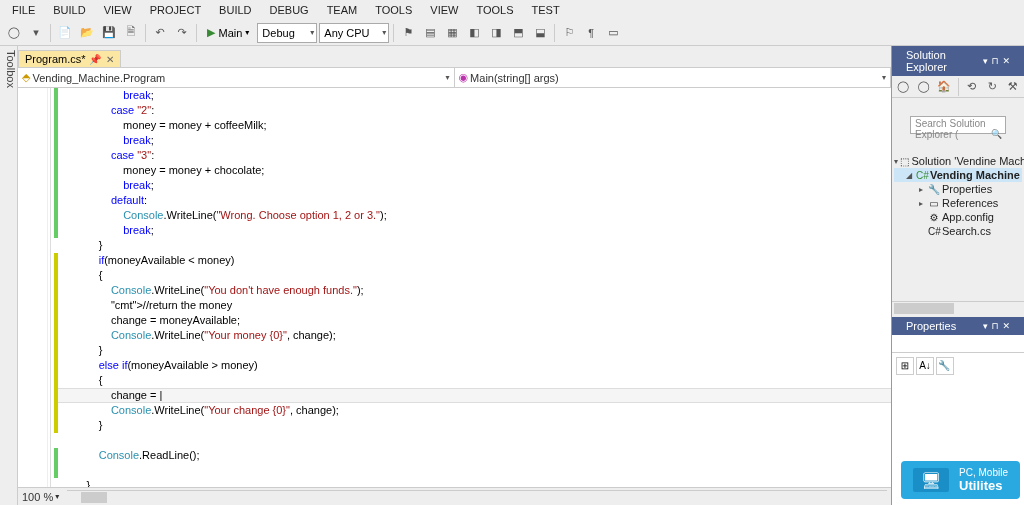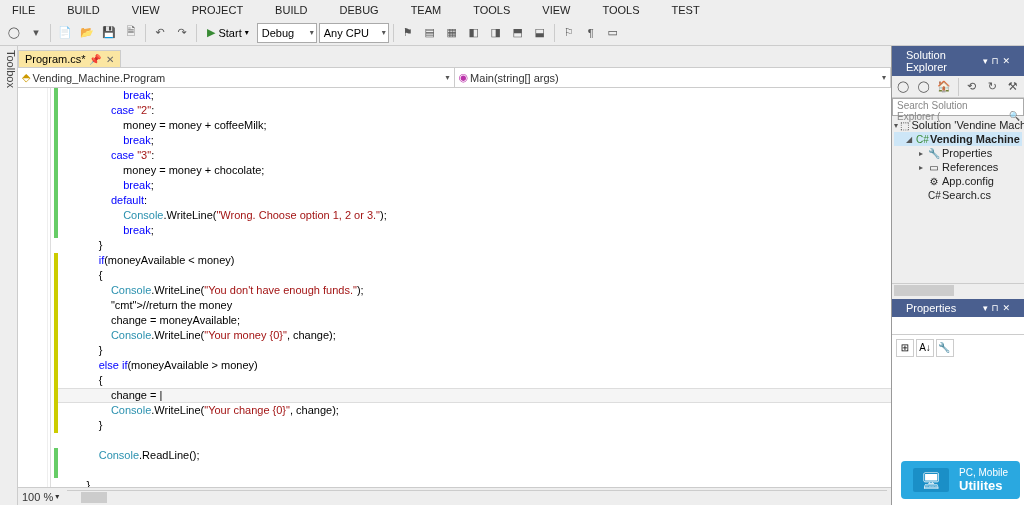--- a/index.html
+++ b/index.html
@@ -1,17 +1,17 @@
 <!DOCTYPE html>
 <html><head>
 <meta charset="utf-8">
 <style>
 *{margin:0;padding:0;box-sizing:border-box;font-family:"Segoe UI",Arial,sans-serif;font-size:11px}
 body{background:#eee;overflow:hidden;width:1024px;height:505px;position:relative}
-.menubar{background:#eee;height:20px;display:flex;align-items:center;padding:0 4px;gap:16px}
+.menubar{background:#eee;height:20px;display:flex;align-items:center;padding:0 4px;gap:2px}
 .menubar span{padding:2px 8px;color:#222;cursor:pointer}
 .toolbar{background:#eee;height:26px;display:flex;align-items:center;padding:0 4px;gap:2px;border-bottom:1px solid #ccc}
 .tbtn{width:20px;height:20px;display:flex;align-items:center;justify-content:center;color:#555;cursor:pointer}
 .tsep{width:1px;height:18px;background:#ccc;margin:0 2px}
 .tdd{border:1px solid #aaa;background:#fff;height:20px;padding:0 14px 0 4px;position:relative;font-size:11px;display:flex;align-items:center}
 .tdd::after{content:"▾";position:absolute;right:2px;font-size:8px;color:#555}
 .start-btn{display:flex;align-items:center;gap:3px;padding:0 6px;height:20px;cursor:pointer}
 .start-btn .tri{color:#388a34}
 .main{display:flex;height:459px}
 .toolbox{width:18px;background:#eee;border-right:1px solid #ccc;writing-mode:vertical-rl;text-orientation:mixed;padding-top:4px;font-size:11px;color:#444}
@@ -30,21 +30,21 @@
 .cur-line{position:absolute;left:40px;right:0;height:15px;background:#f5f5f5;border-top:1px solid #ddd;border-bottom:1px solid #ddd}
 .kw{color:#0000ff}
 .str{color:#a31515}
 .typ{color:#2b91af}
 .status{height:18px;background:#eee;border-top:1px solid #ccc;display:flex;align-items:center;padding:0 4px;font-size:10px;color:#333}
 .right-panels{width:133px;display:flex;flex-direction:column;background:#eee;border-left:1px solid #999}
 .panel-hdr{background:#4a5f8f;color:#fff;padding:3px 14px;display:flex;align-items:center;justify-content:space-between;font-size:11px}
 .panel-hdr .btns{display:flex;gap:4px}
 .panel-hdr .btns span{cursor:pointer;font-size:9px}
 .se-toolbar{height:22px;background:#eee;display:flex;align-items:center;gap:2px;padding:0 2px;border-bottom:1px solid #ccc}
-.se-search{border:1px solid #aaa;background:#fff;height:18px;margin:0;padding:1px 16px 1px 4px;color:#888;font-size:10px;position:relative}
+.se-search{border:1px solid #aaa;background:#fff;height:18px;margin:18px;padding:1px 16px 1px 4px;color:#888;font-size:10px;position:relative}
 .se-search::after{content:"🔍";position:absolute;right:2px;font-size:9px}
 .tree{padding:2px;font-size:11px;color:#222;flex:1;overflow:auto}
 .tnode{display:flex;align-items:center;gap:2px;padding:1px 0;white-space:nowrap}
 .tnode.sel{background:#cde6f7}
 .tri-sm{font-size:8px;color:#555;width:10px;text-align:center}
 .ico{width:12px;text-align:center;font-size:10px}
 .props-body{flex:1;background:#fff;padding:4px;display:flex;gap:2px}
 .pbtn{width:18px;height:18px;border:1px solid #ccc;display:flex;align-items:center;justify-content:center;font-size:10px}
 .scrollbar-h{height:14px;background:#eee;border-top:1px solid #ccc;position:relative}
 .scrollbar-h .thumb{position:absolute;left:14px;width:26px;top:1px;bottom:1px;background:#ccc}
@@ -78,21 +78,21 @@
   <span class="tbtn">📄</span>
   <span class="tbtn">📂</span>
   <span class="tbtn">💾</span>
   <span class="tbtn">🗎</span>
   <span class="tsep"></span>
   <span class="tbtn">↶</span>
   <span class="tbtn">↷</span>
   <span class="tsep"></span>
   <span class="start-btn">
       <span class="tri">▶</span>
-      <span>Start</span>
+      <span>Main</span>
       <span style="font-size:8px">▾</span>
     </span>
   <span class="tdd" style="width:60px">Debug</span>
   <span class="tdd" style="width:70px">Any CPU</span>
   <span class="tsep"></span>
   <span class="tbtn">⚑</span>
   <span class="tbtn">▤</span>
   <span class="tbtn">▦</span>
   <span class="tbtn">◧</span>
   <span class="tbtn">◨</span>

